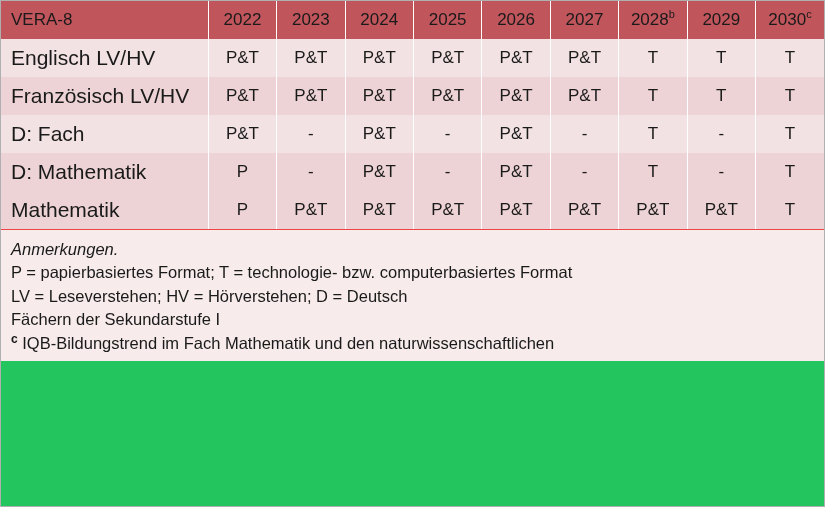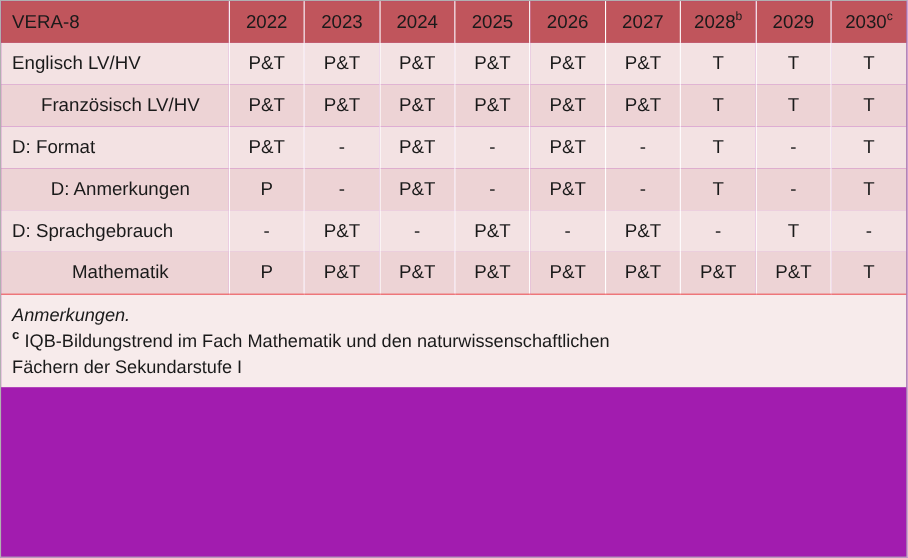--- a/index.html
+++ b/index.html
@@ -8,21 +8,21 @@
     background: #ffffff;
   }
   body {
     font-family: "Liberation Sans", sans-serif;
   }
   .table-wrap {
     width: 825px;
     height: 507px;
     box-sizing: border-box;
     border: 1px solid #b0b0b0;
-    background: #a21caf;
+    background: #22c55e;
     overflow: hidden;
     position: relative;
   }
   table.vera {
     border-collapse: collapse;
     width: 100%;
     table-layout: fixed;
   }
   table.vera col.label-col { width: 206px; }
   table.vera col.yr-col { width: 68px; }
@@ -52,24 +52,24 @@
     padding-left: 10px;
   }
   thead th sup {
     font-size: 11px;
     vertical-align: super;
     line-height: 0;
   }
   tbody td.rowlabel {
     text-align: left;
     padding-left: 10px;
-    font-size: 17px;
+    font-size: 21px;
   }
   tbody tr.shade-light td { background: #f3e2e3; }
-  tbody tr.shade-dark td { background: #edd3d5; text-align: center; }
+  tbody tr.shade-dark td { background: #edd3d5; }
   tbody tr.last-row td { border-bottom: 1px solid #ef4444; }
   td.t-mark { color: #b03a43; }
 
   .notes {
     padding: 8px 10px 6px 10px;
     font-size: 16.5px;
     color: #1a1a1a;
     line-height: 1.42;
     background: #f7ebeb;
   }
@@ -132,68 +132,58 @@
         <td>P&amp;T</td>
         <td>P&amp;T</td>
         <td>P&amp;T</td>
         <td>P&amp;T</td>
         <td>P&amp;T</td>
         <td class="t-mark">T</td>
         <td class="t-mark">T</td>
         <td class="t-mark">T</td>
       </tr>
       <tr class="shade-light">
-        <td class="rowlabel">D: Format</td>
+        <td class="rowlabel">D: Fach</td>
         <td>P&amp;T</td>
         <td>-</td>
         <td>P&amp;T</td>
         <td>-</td>
         <td>P&amp;T</td>
         <td>-</td>
         <td class="t-mark">T</td>
         <td class="t-mark">-</td>
         <td class="t-mark">T</td>
       </tr>
       <tr class="shade-dark">
-        <td class="rowlabel">D: Anmerkungen</td>
+        <td class="rowlabel">D: Mathematik</td>
         <td>P</td>
         <td>-</td>
         <td>P&amp;T</td>
         <td>-</td>
         <td>P&amp;T</td>
         <td>-</td>
         <td class="t-mark">T</td>
         <td class="t-mark">-</td>
         <td class="t-mark">T</td>
-      </tr>
-      <tr class="shade-light">
-        <td class="rowlabel">D: Sprachgebrauch</td>
-        <td>-</td>
-        <td>P&amp;T</td>
-        <td>-</td>
-        <td>P&amp;T</td>
-        <td>-</td>
-        <td>P&amp;T</td>
-        <td class="t-mark">-</td>
-        <td class="t-mark">T</td>
-        <td class="t-mark">-</td>
       </tr>
       <tr class="shade-dark last-row">
         <td class="rowlabel">Mathematik</td>
         <td>P</td>
         <td>P&amp;T</td>
         <td>P&amp;T</td>
         <td>P&amp;T</td>
         <td>P&amp;T</td>
         <td>P&amp;T</td>
         <td>P&amp;T</td>
         <td>P&amp;T</td>
         <td class="t-mark">T</td>
       </tr>
     </tbody>
   </table>
 
   <div class="notes">
     <div class="italic note-line">Anmerkungen.</div>
+    <div class="note-line">P = papierbasiertes Format; T = technologie- bzw. computerbasiertes Format</div>
+    <div class="note-line">LV = Leseverstehen; HV = Hörverstehen; D = Deutsch</div>
+    <div class="note-line">Fächern der Sekundarstufe I</div>
     <div class="note-line"><span class="sup-mark">c</span> <span>IQB-Bildungstrend im Fach Mathematik und den naturwissenschaftlichen</span></div>
-    <div class="note-line">Fächern der Sekundarstufe I</div>
   </div>
 </div>
 
 </body></html>

